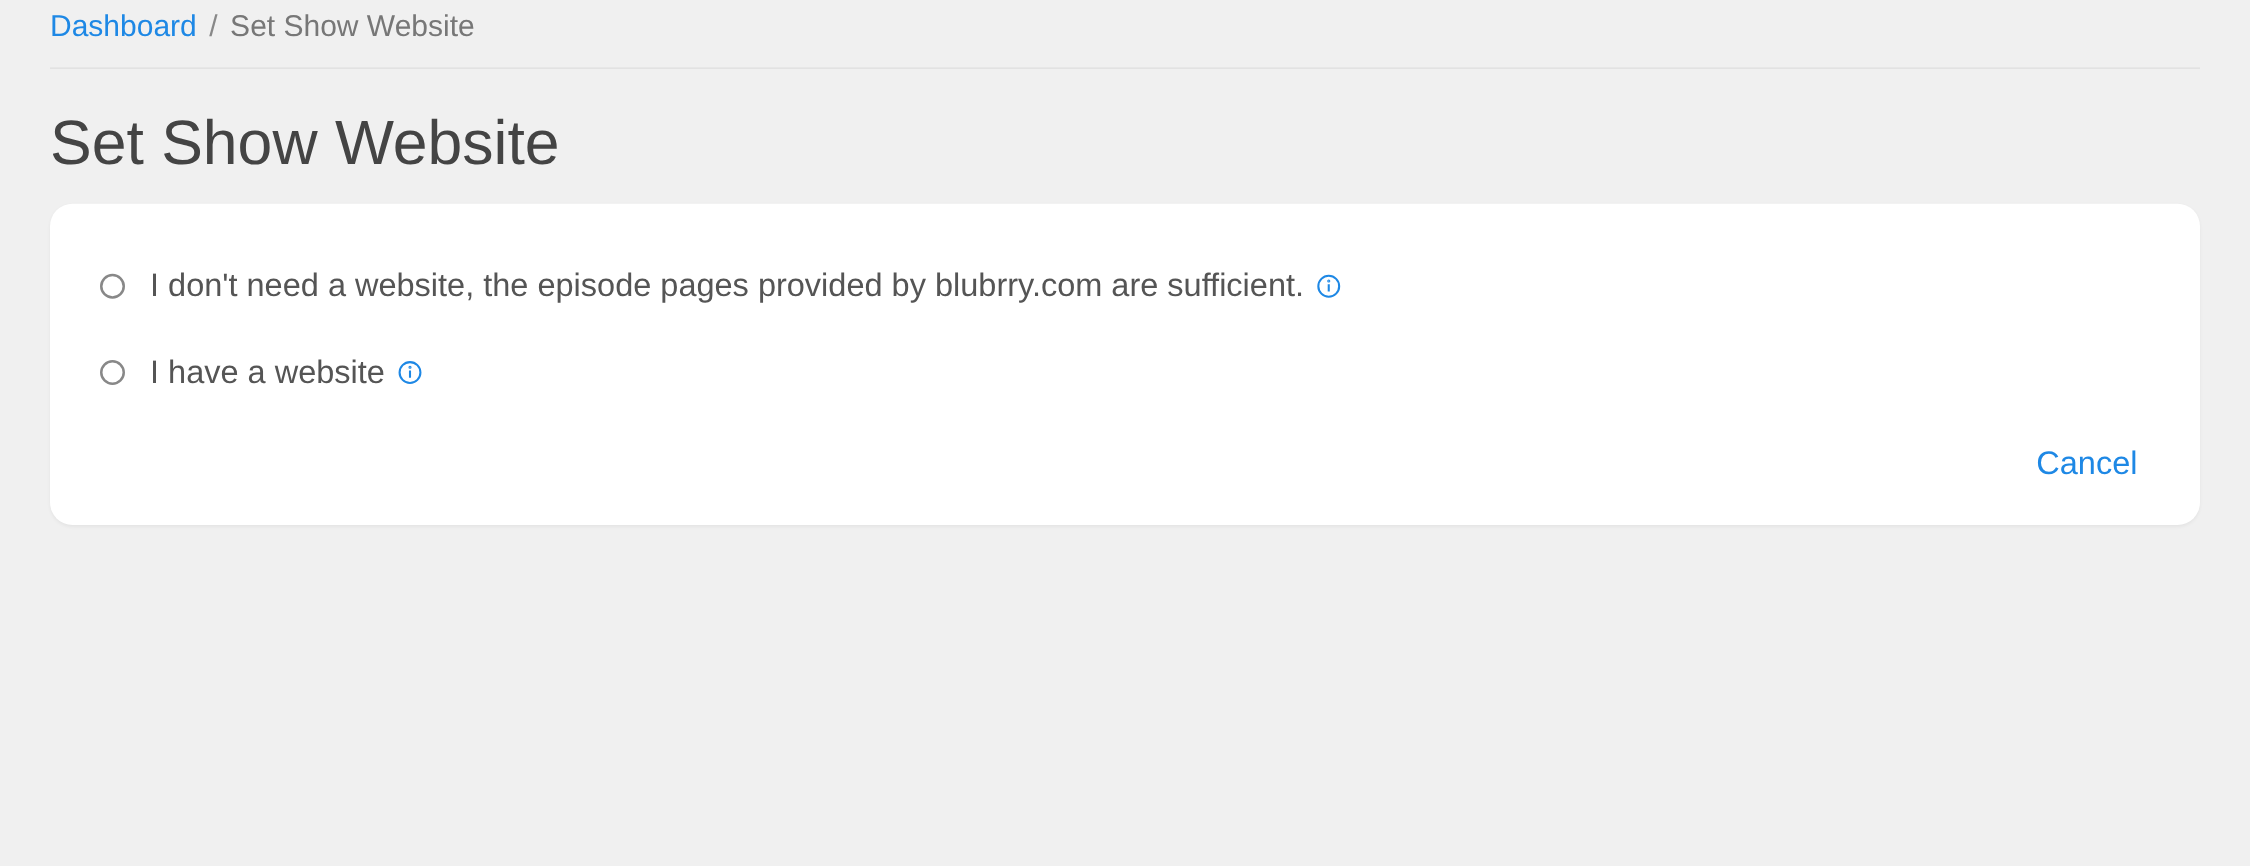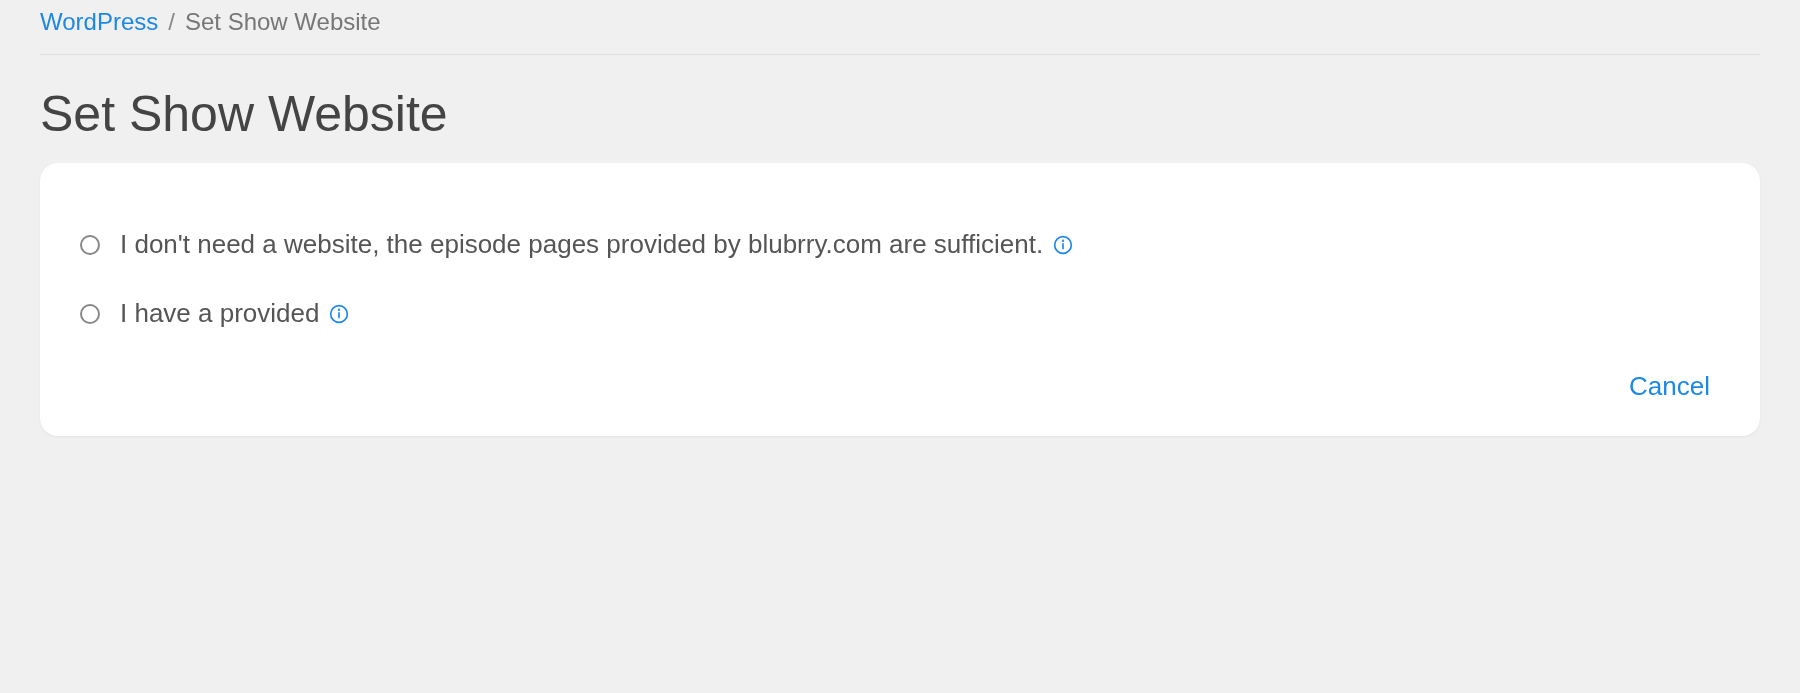--- a/index.html
+++ b/index.html
@@ -39,21 +39,21 @@
     .page-title {
       font-size: 50px;
       font-weight: 500;
       color: #444;
       margin-top: 30px;
       margin-bottom: 20px;
     }
     .card {
       background: #fff;
       border-radius: 18px;
-      padding: 66px 40px 30px 40px;
+      padding: 50px 40px 30px 40px;
       box-shadow: 0 1px 3px rgba(0,0,0,0.05);
     }
     .option {
       display: flex;
       align-items: center;
       margin-bottom: 38px;
       gap: 20px;
     }
     .radio {
       appearance: none;
@@ -108,21 +108,21 @@
       font-size: 26px;
       cursor: pointer;
       font-weight: 400;
       padding: 4px 10px;
     }
   </style>
 </head>
 <body>
 
 <nav class="breadcrumb">
-  <a href="#" class="breadcrumb-link">WordPress</a>
+  <a href="#" class="breadcrumb-link">Dashboard</a>
   <span class="breadcrumb-sep">/</span>
   <span class="breadcrumb-current">Set Show Website</span>
 </nav>
 
 <h1 class="page-title">Set Show Website</h1>
 
 <div class="card">
 
   <div class="option">
     <input type="radio" name="websiteOption" class="radio" style="">
@@ -135,21 +135,21 @@
           <circle cx="12" cy="7" r="0.5" fill="#1e88e5"></circle>
         </svg>
       </span>
     </label>
   </div>
 
 
   <div class="option">
     <input type="radio" name="websiteOption" class="radio" style="">
     <label class="option-label">
-      <span>I have a provided</span>
+      <span>I have a website</span>
       <span class="info-icon">
         <svg viewBox="0 0 24 24" fill="none" stroke="#1e88e5" stroke-width="2">
           <circle cx="12" cy="12" r="10"></circle>
           <line x1="12" y1="10" x2="12" y2="17"></line>
           <circle cx="12" cy="7" r="0.5" fill="#1e88e5"></circle>
         </svg>
       </span>
     </label>
   </div>
 

